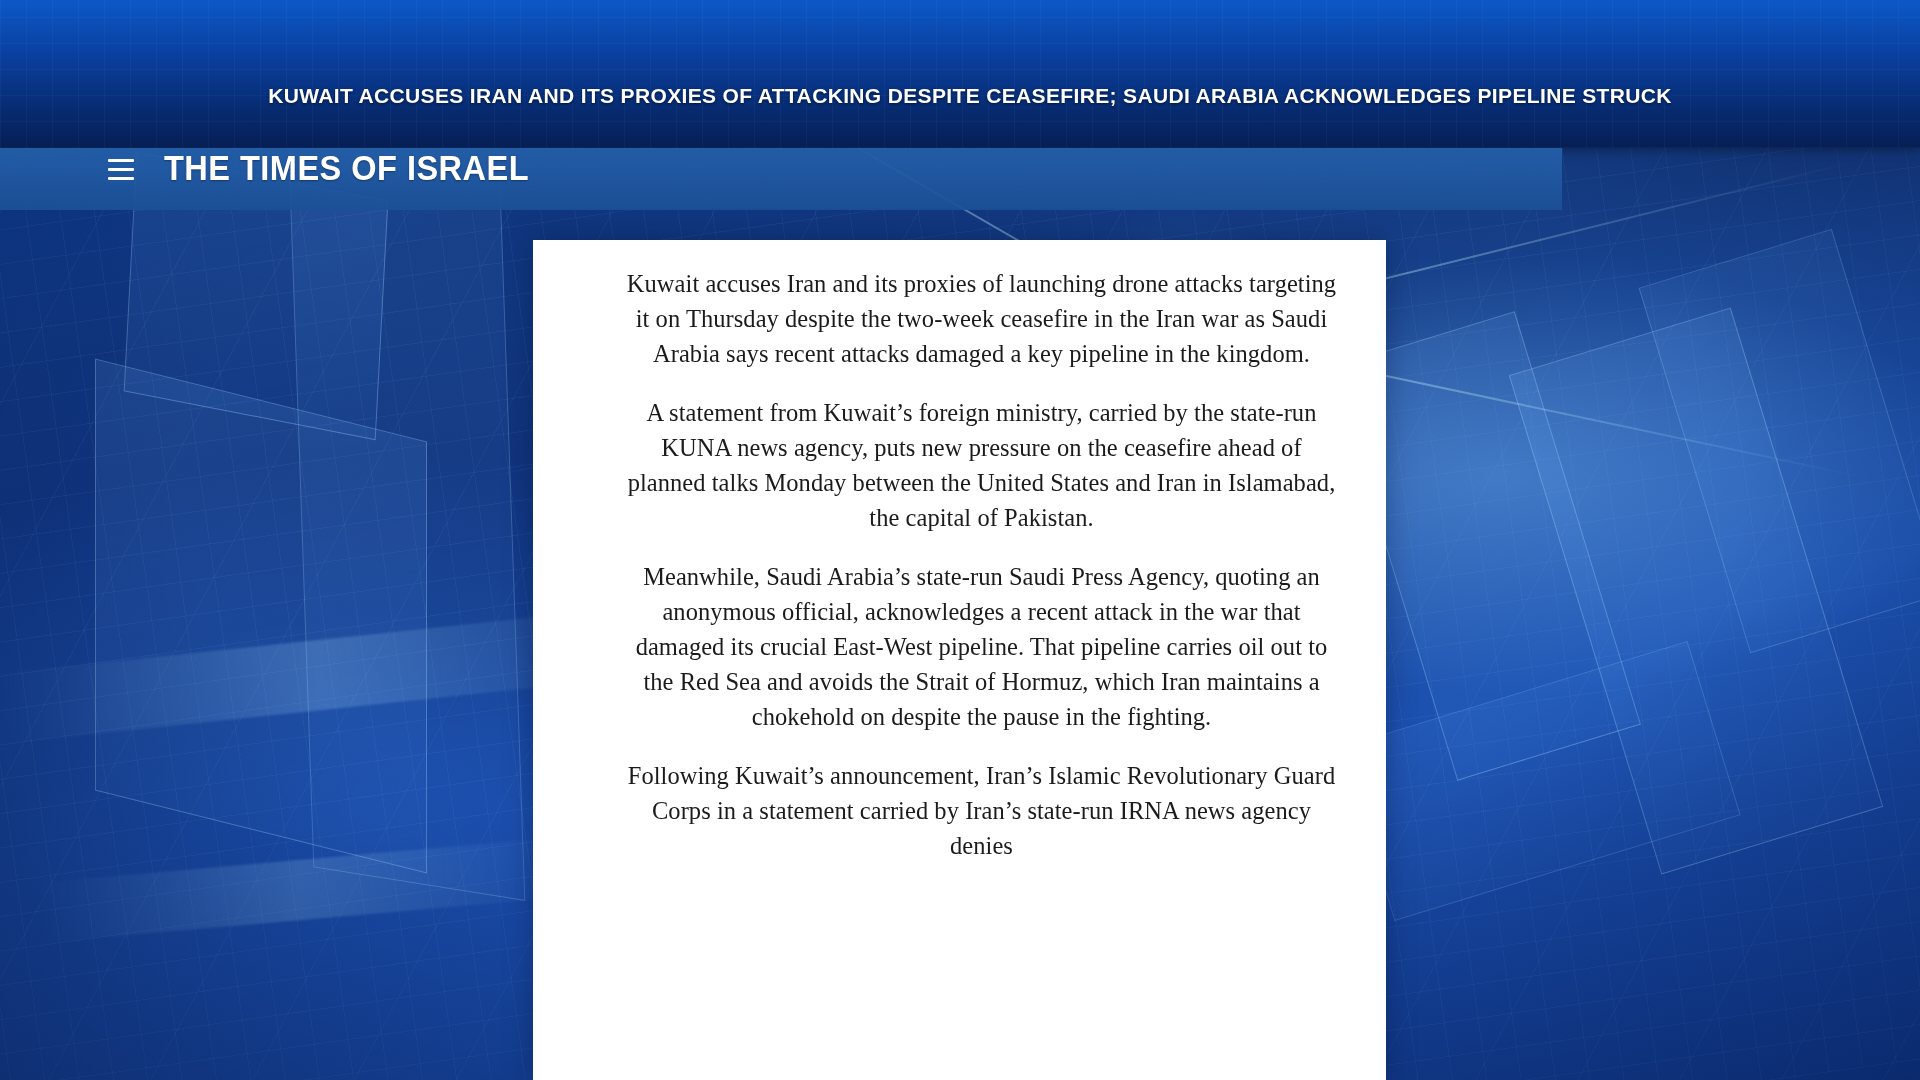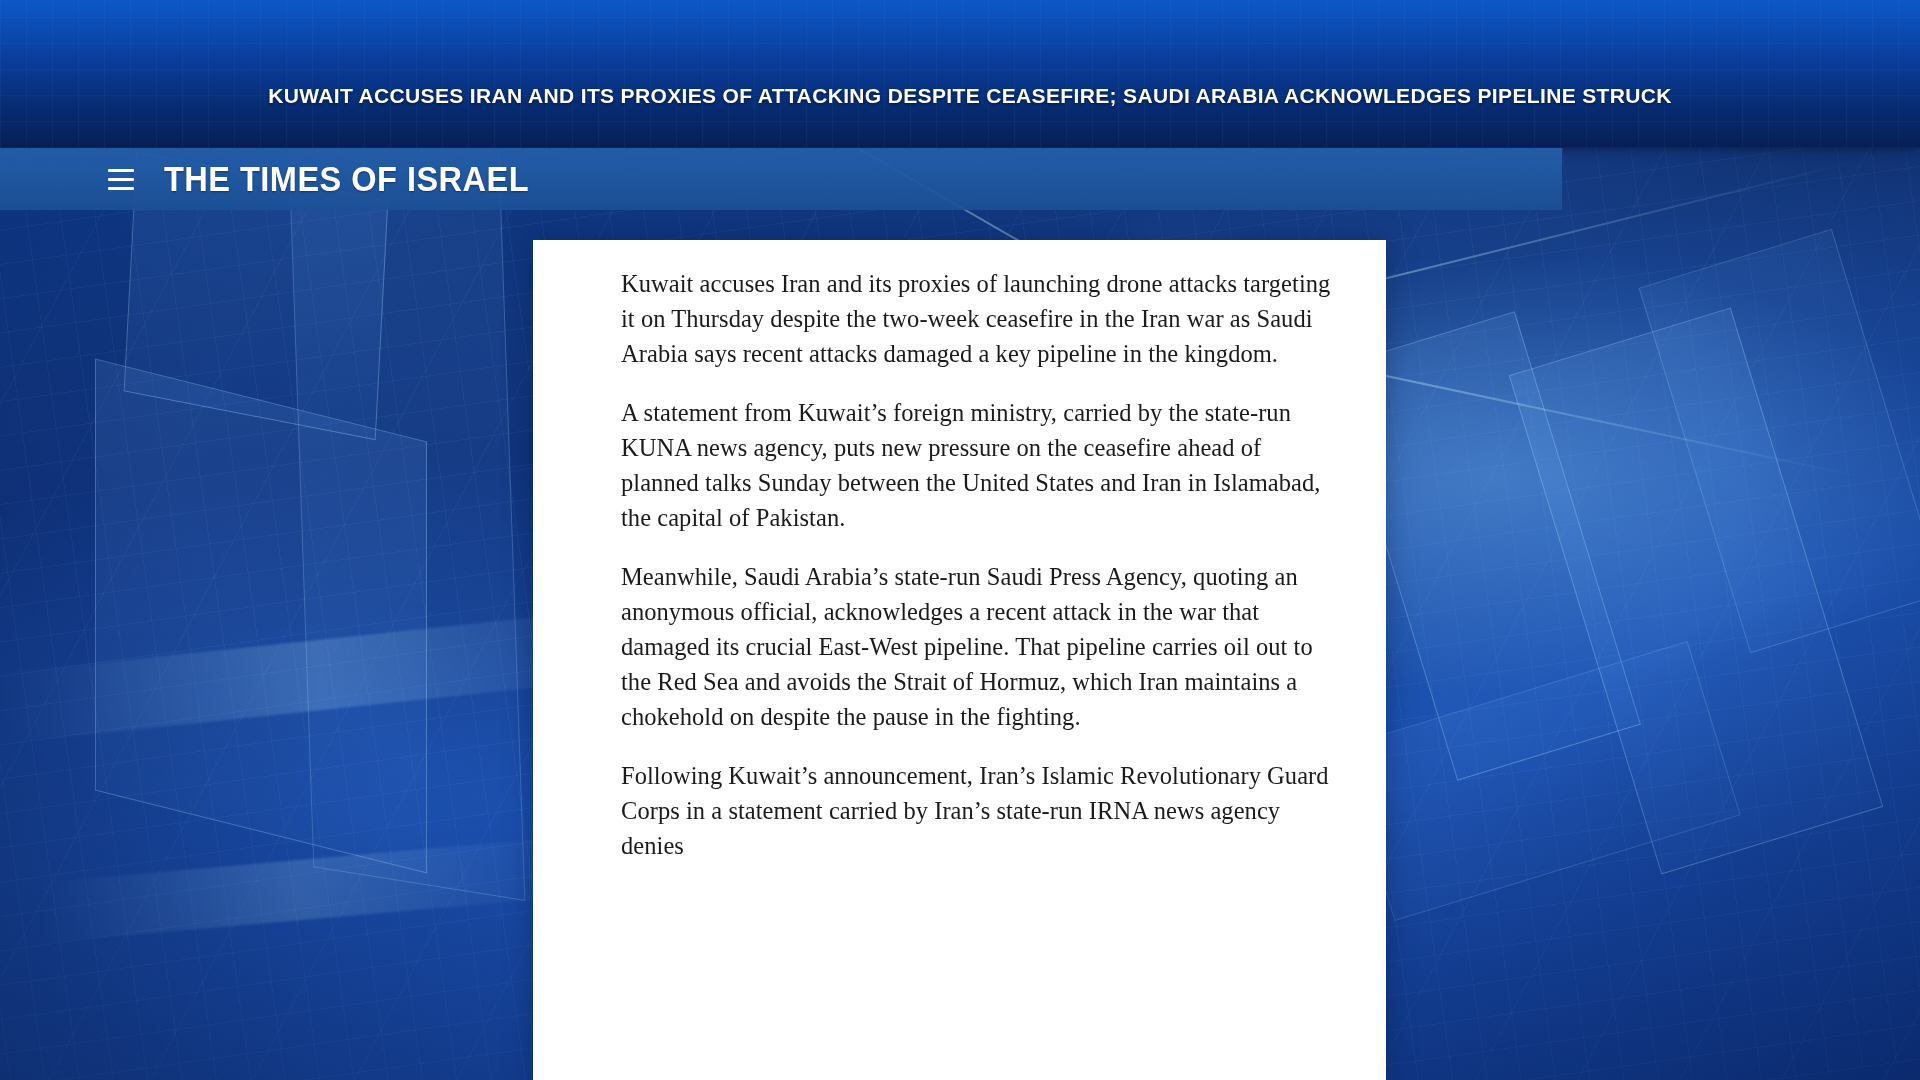--- a/index.html
+++ b/index.html
@@ -99,21 +99,20 @@
   }
 
   
   #header-bar {
     position: absolute;
     left: 0; top: 148px;
     width: 1562px;
     height: 62px;
     background: linear-gradient(180deg, rgba(36,96,170,0.92) 0%, rgba(28,80,150,0.92) 100%);
     display: flex;
-    align-items: center;
   }
   #hamburger {
     width: 42px; height: 42px;
     margin-left: 100px;
     display: flex;
     flex-direction: column;
     justify-content: center;
     align-items: center;
     gap: 6px;
     cursor: pointer;
@@ -142,20 +141,21 @@
     left: 533px;
     top: 240px;
     width: 853px;
     height: 840px;
     background: #ffffff;
     overflow: hidden;
     box-shadow: 0 0 26px rgba(2,16,50,0.35);
   }
   #article .inner {
     padding: 26px 44px 0 88px;
+    text-align: center;
   }
   #article p {
     margin: 0 0 24px 0;
     color: #1b1b1b;
     font-family: "Liberation Serif", serif;
     font-size: 24.5px;
     line-height: 35px;
     letter-spacing: 0.05px;
   }
   #article p.last {
@@ -200,17 +200,17 @@
     <span></span>
     <span></span>
     <span></span>
   </div>
   <div id="site-title">THE TIMES OF ISRAEL</div>
 </div>
 
 <div id="article">
   <div class="inner">
     <p>Kuwait accuses Iran and its proxies of launching drone attacks targeting it on Thursday despite the two-week ceasefire in the Iran war as Saudi Arabia says recent attacks damaged a key pipeline in the kingdom.</p>
-    <p>A statement from Kuwait’s foreign ministry, carried by the state-run KUNA news agency, puts new pressure on the ceasefire ahead of planned talks Sunday between the United States and Iran in Islamabad, the capital of Pakistan.</p>
+    <p>A statement from Kuwait’s foreign ministry, carried by the state-run KUNA news agency, puts new pressure on the ceasefire ahead of planned talks Monday between the United States and Iran in Islamabad, the capital of Pakistan.</p>
     <p>Meanwhile, Saudi Arabia’s state-run Saudi Press Agency, quoting an anonymous official, acknowledges a recent attack in the war that damaged its crucial East-West pipeline. That pipeline carries oil out to the Red Sea and avoids the Strait of Hormuz, which Iran maintains a chokehold on despite the pause in the fighting.</p>
     <p class="last">Following Kuwait’s announcement, Iran’s Islamic Revolutionary Guard Corps in a statement carried by Iran’s state-run IRNA news agency denies</p>
   </div>
 </div>
 
 </body></html>

